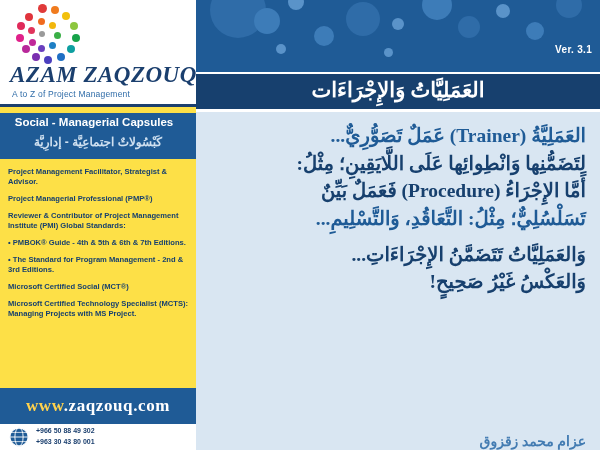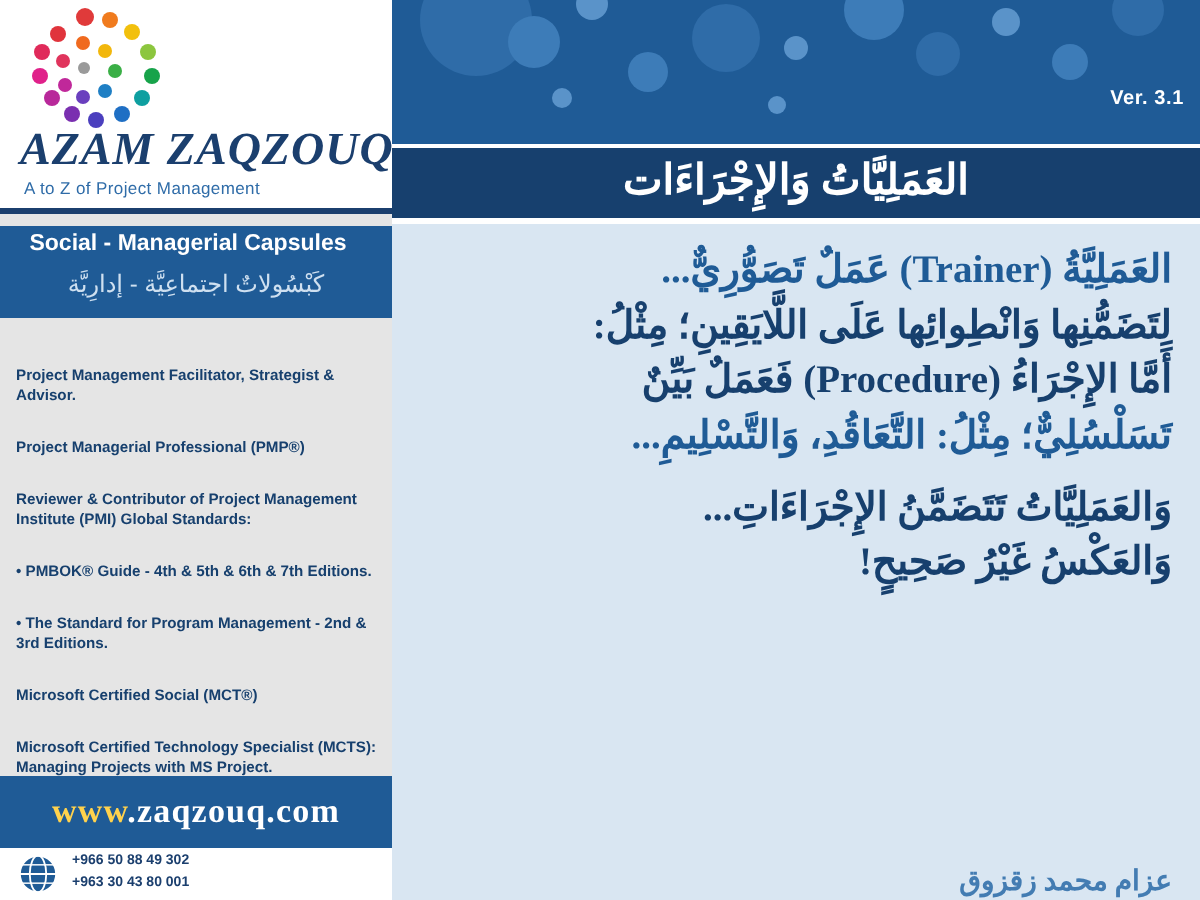--- a/index.html
+++ b/index.html
@@ -21,21 +21,21 @@
     overflow: hidden;
   }
 
   
   #sidebar {
     position: absolute;
     left: 0;
     top: 0;
     width: 196px;
     height: 450px;
-    background: #e5e5e5;
+    background: #fde047;
   }
   #logo-area {
     position: absolute;
     left: 0;
     top: 0;
     width: 196px;
     height: 107px;
     background: #ffffff;
   }
   #logo-dots {
@@ -99,41 +99,40 @@
     color: #ffffff;
   }
   #capsule-ar {
     position: absolute;
     left: 0;
     top: 22px;
     width: 196px;
     text-align: center;
     direction: rtl;
     font-size: 12px;
-    font-weight: normal;
+    font-weight: bold;
     color: #cfe0f0;
   }
 
   #credentials {
     position: absolute;
     left: 0;
     top: 163px;
     width: 196px;
     height: 225px;
     padding: 4px 8px 0 8px;
     box-sizing: border-box;
     color: #1b3f6e;
   }
   .cred {
     font-size: 7.6px;
     line-height: 1.32;
     font-weight: bold;
     margin-bottom: 7px;
     color: #17406e;
-    margin-top: 16px;
   }
 
   #web-band {
     position: absolute;
     left: 0;
     top: 388px;
     width: 196px;
     height: 36px;
     background: #1f5b96;
   }

